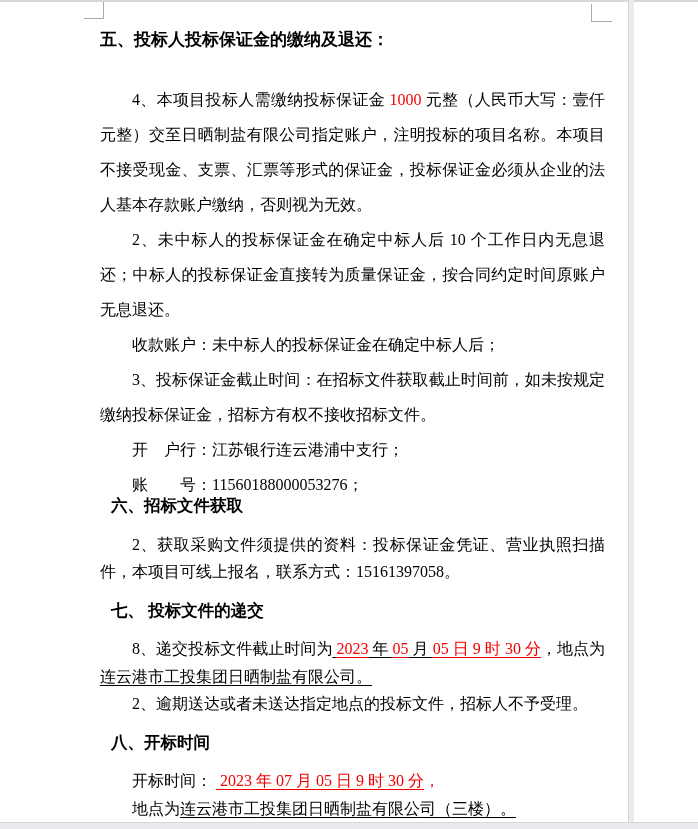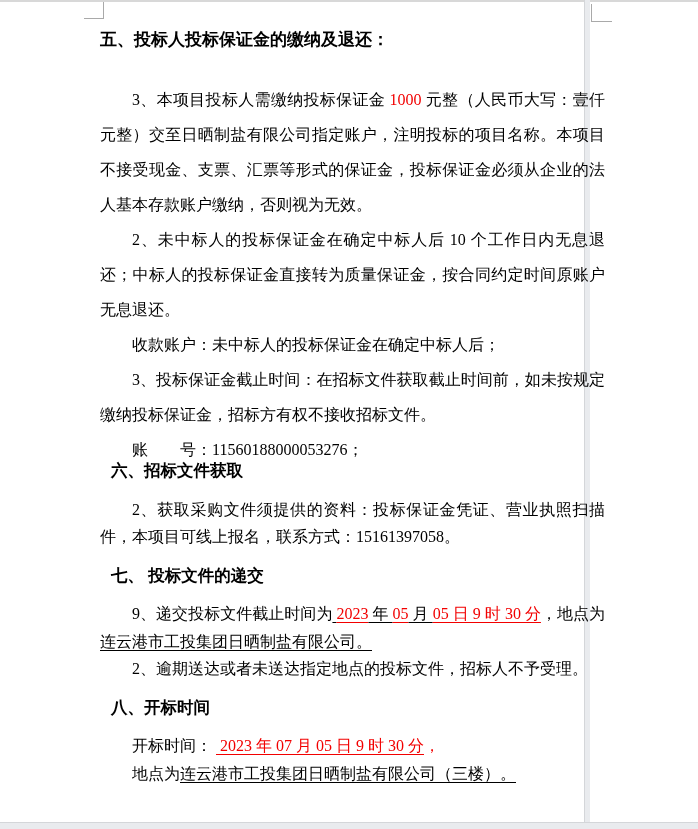--- a/index.html
+++ b/index.html
@@ -2,21 +2,21 @@
 <html style="--accent-red: #f20000;"><head>
 <meta charset="utf-8">
 <style>
   html,body{margin:0;padding:0;}
   body{
     width:698px;height:829px;overflow:hidden;background:#ffffff;
     font-family:"Liberation Serif","DejaVu Serif",serif;
     color:#000;
     -webkit-font-smoothing:none;
   }
-  .page{position:relative;width:590px;height:829px;background:#fff;}
+  .page{position:relative;width:590px;height:829px;background:#fff;padding-left:44px;}
   
   .strip-top{position:absolute;left:0;top:0;width:698px;height:2px;background:#d8d8d8;}
   .strip-right{position:absolute;right:0;top:0;width:5px;height:829px;background:#e9ebee;border-left:1px solid #d4d6d9;}
   .strip-bottom{position:absolute;left:0;bottom:0;width:698px;height:6px;background:#e9ebee;border-top:1px solid #d4d6d9;}
   
   .crop-tl{position:absolute;left:84px;top:2px;width:19px;height:16px;border-right:1px solid #a9a9a9;border-bottom:1px solid #a9a9a9;}
   .crop-tr{position:absolute;left:591px;top:4px;width:20px;height:17px;border-left:1px solid #a9a9a9;border-bottom:1px solid #a9a9a9;}
 
   .content{position:absolute;left:100px;top:28px;width:505px;}
 
@@ -39,39 +39,40 @@
   <div class="strip-top"></div>
   <div class="strip-right"></div>
   <div class="strip-bottom"></div>
   <div class="crop-tl"></div>
   <div class="crop-tr"></div>
 
   <div class="content">
 
     <p class="h5">五、投标人投标保证金的缴纳及退还：</p>
 
-    <p class="b5 ind"><span>3、本项目投标人需缴纳投标保证金 </span><span class="r">1000</span><span> 元整（人民币大写：壹仟元整）交至日晒制盐有限公司指定账户，注明投标的项目名称。本项目不接受现金、支票、汇票等形式的保证金，投标保证金必须从企业的法人基本存款账户缴纳，否则视为无效。</span></p>
+    <p class="b5 ind"><span>4、本项目投标人需缴纳投标保证金 </span><span class="r">1000</span><span> 元整（人民币大写：壹仟元整）交至日晒制盐有限公司指定账户，注明投标的项目名称。本项目不接受现金、支票、汇票等形式的保证金，投标保证金必须从企业的法人基本存款账户缴纳，否则视为无效。</span></p>
 
     <p class="b5 ind">2、未中标人的投标保证金在确定中标人后 10 个工作日内无息退还；中标人的投标保证金直接转为质量保证金，按合同约定时间原账户无息退还。</p>
 
     <p class="b5 ind">收款账户：未中标人的投标保证金在确定中标人后；</p>
 
     <p class="b5 ind">3、投标保证金截止时间：在招标文件获取截止时间前，如未按规定缴纳投标保证金，招标方有权不接收招标文件。</p>
 
+    <p class="b5 ind">开　户行：江苏银行连云港浦中支行；</p>
 
     <p class="b5 ind">账　　号：11560188000053276；</p>
 
     <p class="hx h6fix">六、招标文件获取</p>
 
 
     <p class="b ind">2、获取采购文件须提供的资料：投标保证金凭证、营业执照扫描件，本项目可线上报名，联系方式：15161397058。</p>
 
     <p class="hx">七、 投标文件的递交</p>
 
-    <p class="b ind"><span>9、递交投标文件截止时间为</span><span class="u">&nbsp;</span><span class="r u">2023</span><span class="u"> 年 </span><span class="r u">05</span><span class="u"> 月 </span><span class="r u">05 日 9 时 30 分</span><span>，地点为</span><span class="u">连云港市工投集团日晒制盐有限公司。</span></p>
+    <p class="b ind"><span>8、递交投标文件截止时间为</span><span class="u">&nbsp;</span><span class="r u">2023</span><span class="u"> 年 </span><span class="r u">05</span><span class="u"> 月 </span><span class="r u">05 日 9 时 30 分</span><span>，地点为</span><span class="u">连云港市工投集团日晒制盐有限公司。</span></p>
 
     <p class="b ind">2、逾期送达或者未送达指定地点的投标文件，招标人不予受理。</p>
 
     <p class="hx">八、开标时间</p>
 
     <p class="b ind"><span>开标时间：</span><span>&nbsp;</span><span class="r u">&nbsp;2023 年 07 月 05 日 9 时 30 分</span><span class="r">，</span></p>
 
     <p class="b ind"><span>地点为</span><span class="u">连云港市工投集团日晒制盐有限公司（三楼）。</span></p>
 
   </div>

